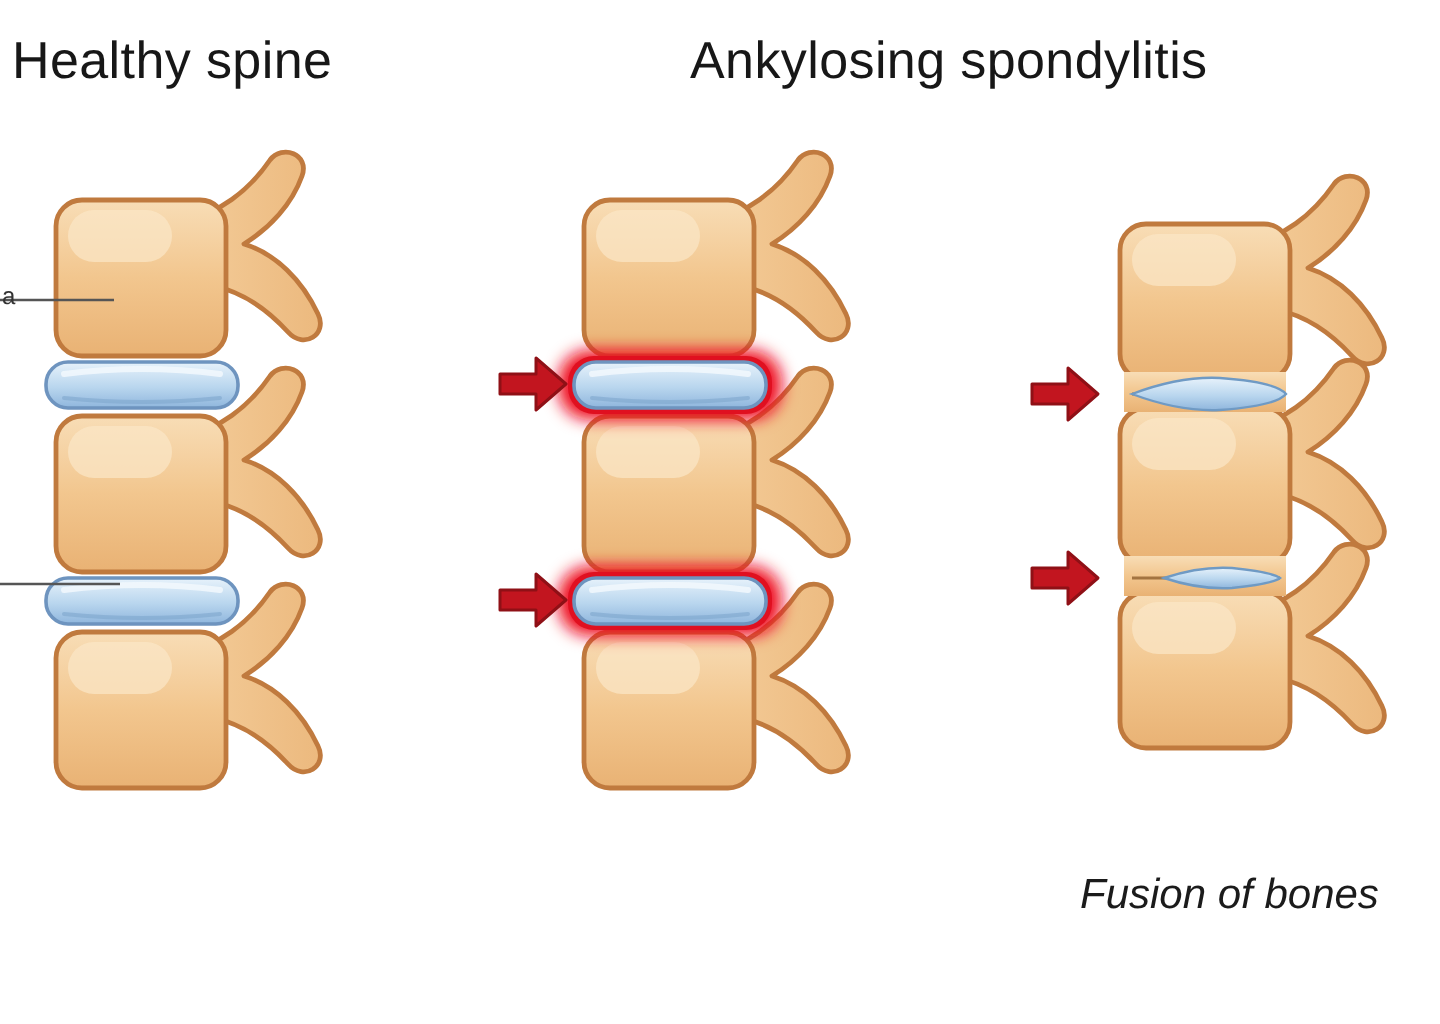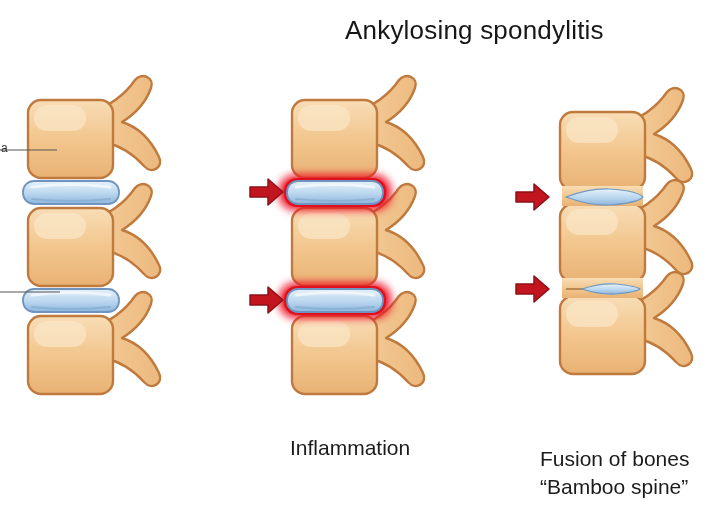--- a/index.html
+++ b/index.html
@@ -12,21 +12,21 @@
     position:absolute;font-size:26px;font-weight:400;color:#171717;
     letter-spacing:0.2px;white-space:nowrap;
   }
   .title-healthy{left:6px;top:15px;}
   .title-disease{left:345px;top:15px;}
   .caption{
     position:absolute;font-size:21px;color:#1b1b1b;line-height:28px;
     white-space:nowrap;
   }
   .caption-inflammation{left:290px;top:434px;}
-  .caption-fusion{left:540px;top:445px;}
+  .caption-fusion{left:540px;top:434px;font-style:italic;}
   .edge-fragment{
     position:absolute;left:1px;top:141px;font-size:12px;color:#333;
   }
 </style>
 </head>
 <body>
 
 <div class="stage">
 
   <svg width="720" height="512" viewBox="0 0 720 512">
@@ -112,25 +112,24 @@
     <use href="#arrow" x="250" y="179"></use>
     <use href="#arrow" x="250" y="287"></use>
 
     <use href="#arrow" x="516" y="184"></use>
     <use href="#arrow" x="516" y="276"></use>
 
     <line x1="0" y1="150" x2="57" y2="150" stroke="#555" stroke-width="1.2"></line>
     <line x1="0" y1="292" x2="60" y2="292" stroke="#555" stroke-width="1.2"></line>
   </svg>
 
+  <div class="title title-healthy">Healthy spine</div>
   <div class="title title-disease">Ankylosing spondylitis</div>
 
   <div class="caption caption-inflammation">
-    <div>Inflammation</div>
   </div>
 
   <div class="caption caption-fusion">
     <div>Fusion of bones</div>
-    <div>“Bamboo spine”</div>
   </div>
 
   <div class="edge-fragment">a</div>
 </div>
 
 </body></html>

